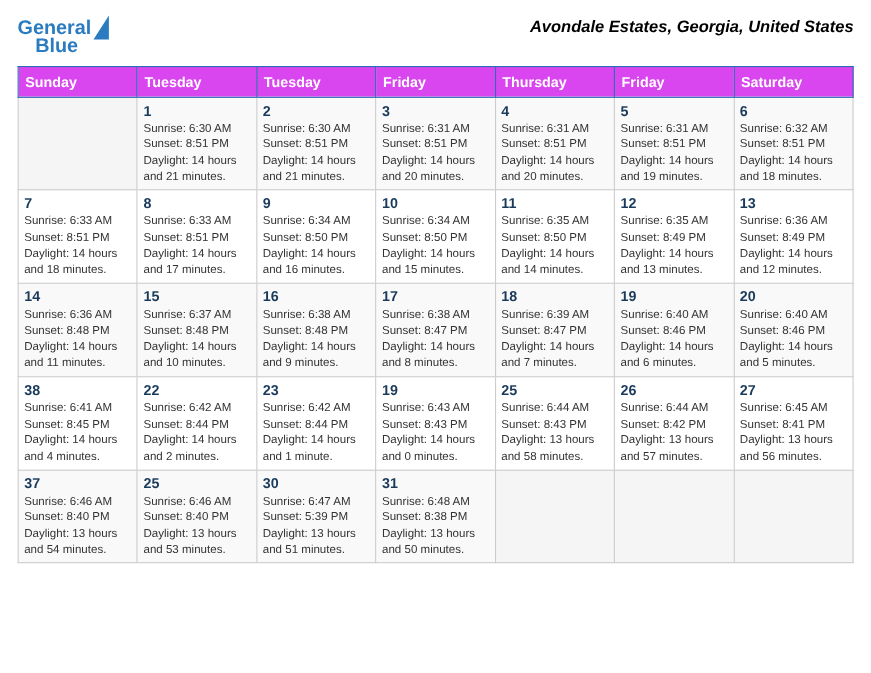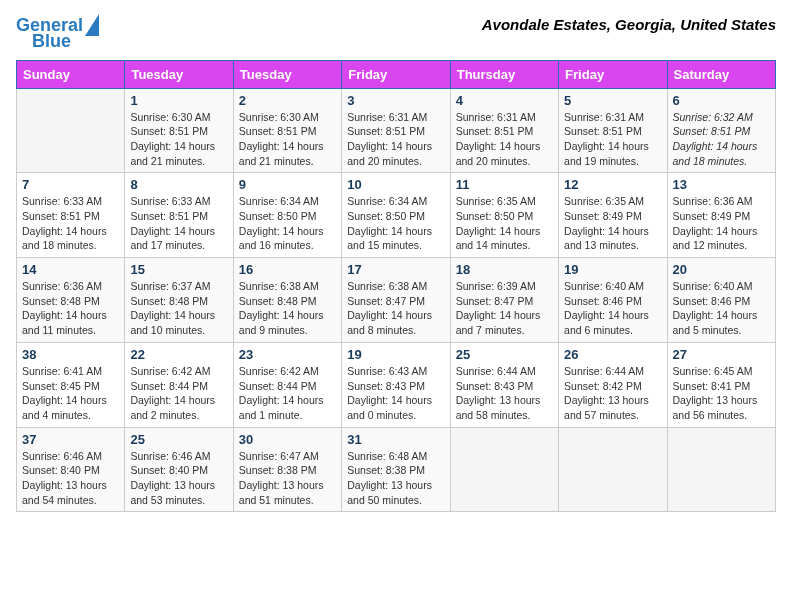--- a/index.html
+++ b/index.html
@@ -158,21 +158,21 @@
         </td>
         <td>
           <span class="day-number">5</span>
           <div class="day-info" style="white-space: pre-line;">Sunrise: 6:31 AM
 Sunset: 8:51 PM
 Daylight: 14 hours
 and 19 minutes.</div>
         </td>
         <td>
           <span class="day-number">6</span>
-          <div class="day-info" style="white-space: pre-line; font-style: italic;">Sunrise: 6:32 AM
+          <div class="day-info" style="white-space: pre-line;">Sunrise: 6:32 AM
 Sunset: 8:51 PM
 Daylight: 14 hours
 and 18 minutes.</div>
         </td>
       </tr>
       <tr>
         <td>
           <span class="day-number">7</span>
           <div class="day-info" style="white-space: pre-line;">Sunrise: 6:33 AM
 Sunset: 8:51 PM
@@ -335,21 +335,21 @@
         <td>
           <span class="day-number">25</span>
           <div class="day-info" style="white-space: pre-line;">Sunrise: 6:46 AM
 Sunset: 8:40 PM
 Daylight: 13 hours
 and 53 minutes.</div>
         </td>
         <td>
           <span class="day-number">30</span>
           <div class="day-info" style="white-space: pre-line;">Sunrise: 6:47 AM
-Sunset: 8:38 PM
+Sunset: 5:39 PM
 Daylight: 13 hours
 and 51 minutes.</div>
         </td>
         <td>
           <span class="day-number">31</span>
           <div class="day-info" style="white-space: pre-line;">Sunrise: 6:48 AM
 Sunset: 8:38 PM
 Daylight: 13 hours
 and 50 minutes.</div>
         </td>

